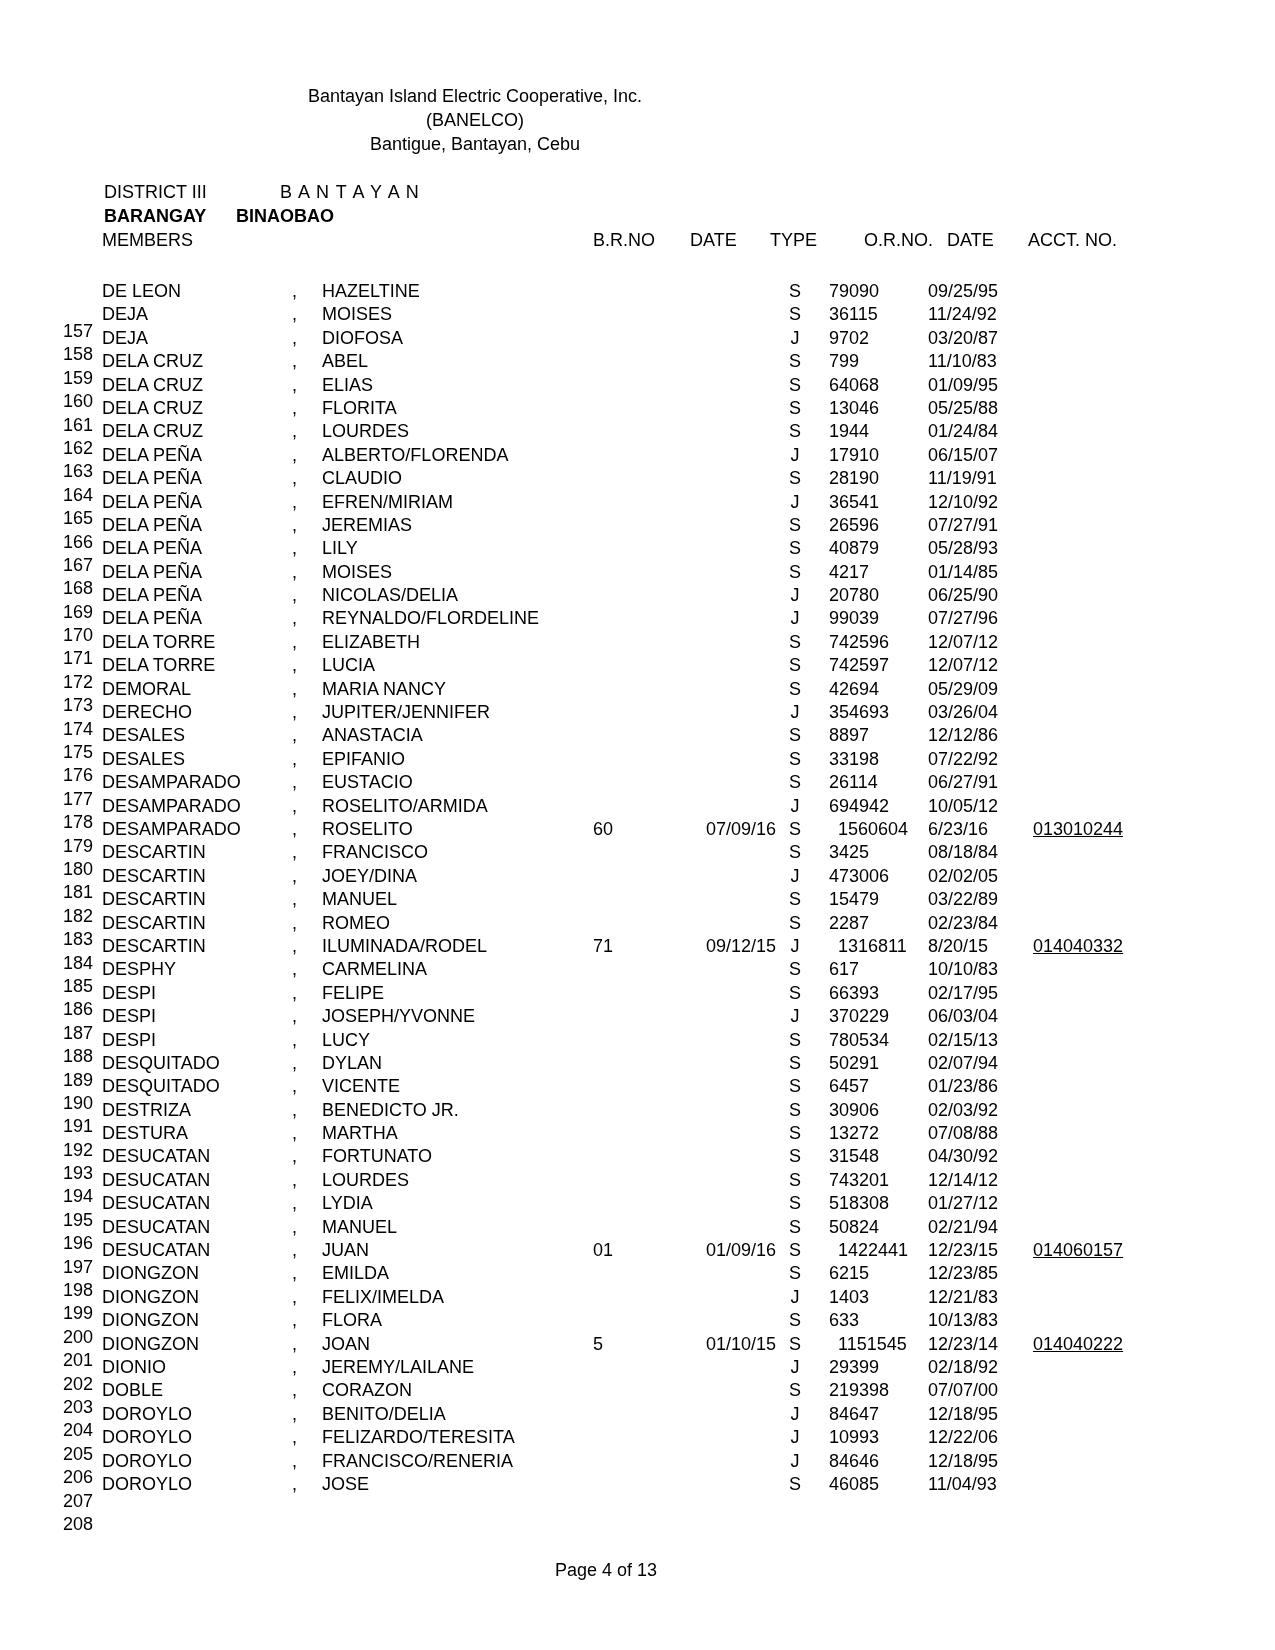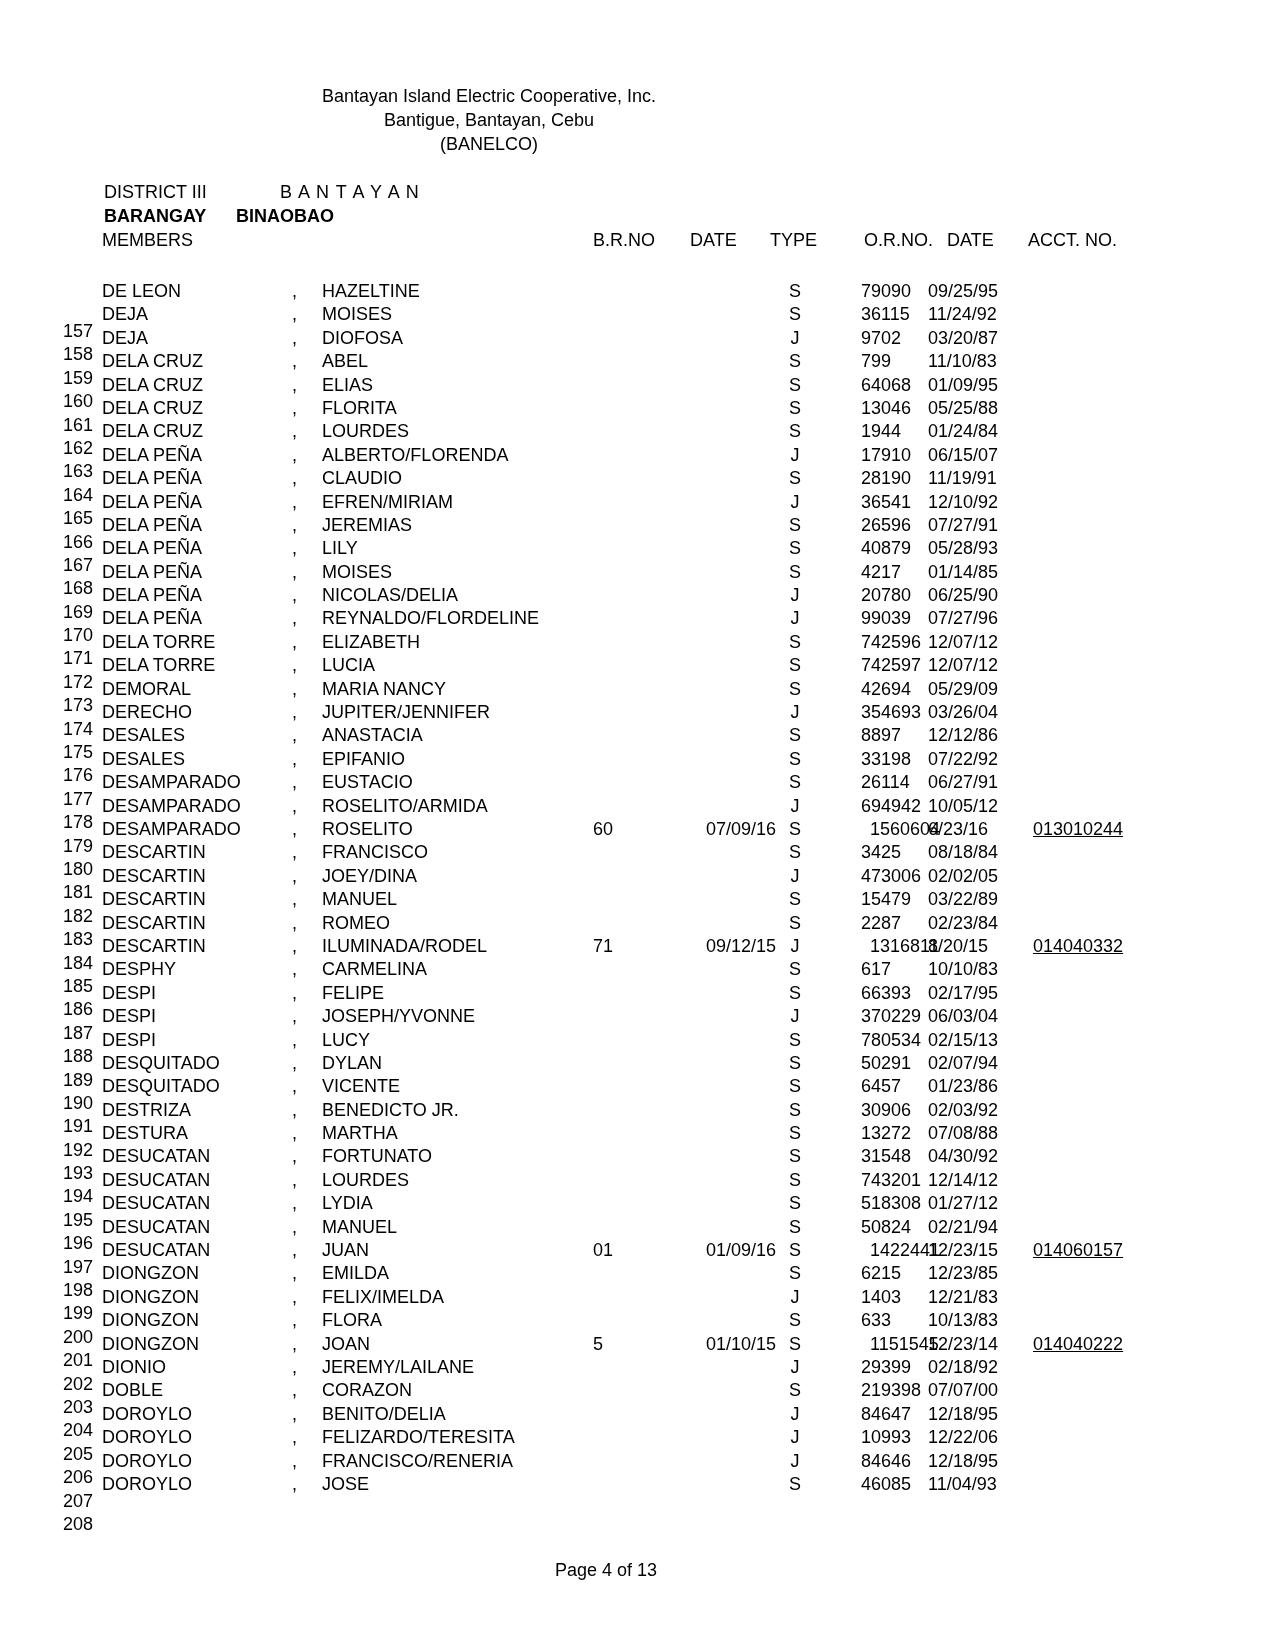--- a/index.html
+++ b/index.html
@@ -16,21 +16,20 @@
   .sheet span, .sheet div { white-space: nowrap; }
 
   
   .org-block {
     position: absolute;
     top: 84px;
     left: 0;
     width: 950px;
     text-align: center;
     line-height: 24px;
-    padding-left: 14px;
   }
 
   
   .district-row { position: absolute; top: 182px; left: 0; height: 22px; }
   .district-label { position: absolute; left: 104px; }
   .district-value { position: absolute; left: 280px; letter-spacing: 1px; }
 
   .barangay-row { position: absolute; top: 206px; left: 0; height: 22px; font-weight: bold; }
   .barangay-label { position: absolute; left: 104px; }
   .barangay-value { position: absolute; left: 236px; }
@@ -49,21 +48,21 @@
   #rows { position: absolute; top: 281px; left: 0; width: 1275px; }
   .row { position: relative; height: 23.4px; }
   .row span { position: absolute; top: 0; }
   .c-no      { left: 63px; margin-top: 40px; }
   .c-surname { left: 102px; }
   .c-comma   { left: 292px; }
   .c-given   { left: 322px; }
   .c-brno    { left: 593px; width: 70px; text-align: left; }
   .c-brdate  { left: 674px; margin-left: 32px; }
   .c-type    { left: 774px; width: 42px; text-align: center; }
-  .c-orno    { left: 829px; margin-left: 32px; }
+  .c-orno    { left: 829px; }
   .c-ordate  { left: 928px; }
   .c-acct    { left: 1033px; text-decoration: underline; }
   
   .row.hasbr .c-orno { left: 838px; }
 
   
   .page-footer {
     position: absolute;
     top: 1560px;
     left: 0;
@@ -71,22 +70,22 @@
     text-align: center;
   }
 </style>
 </head>
 <body>
 
 <div class="sheet">
 
   <div class="org-block">
     <div>Bantayan Island Electric Cooperative, Inc.</div>
+    <div>(BANELCO)</div>
     <div>Bantigue, Bantayan, Cebu</div>
-    <div>(BANELCO)</div>
   </div>
 
   <div class="district-row">
     <span class="district-label">DISTRICT III</span>
     <span class="district-value">B A N T A Y A N</span>
   </div>
 
   <div class="barangay-row">
     <span class="barangay-label">BARANGAY</span>
     <span class="barangay-value">BINAOBAO</span>

